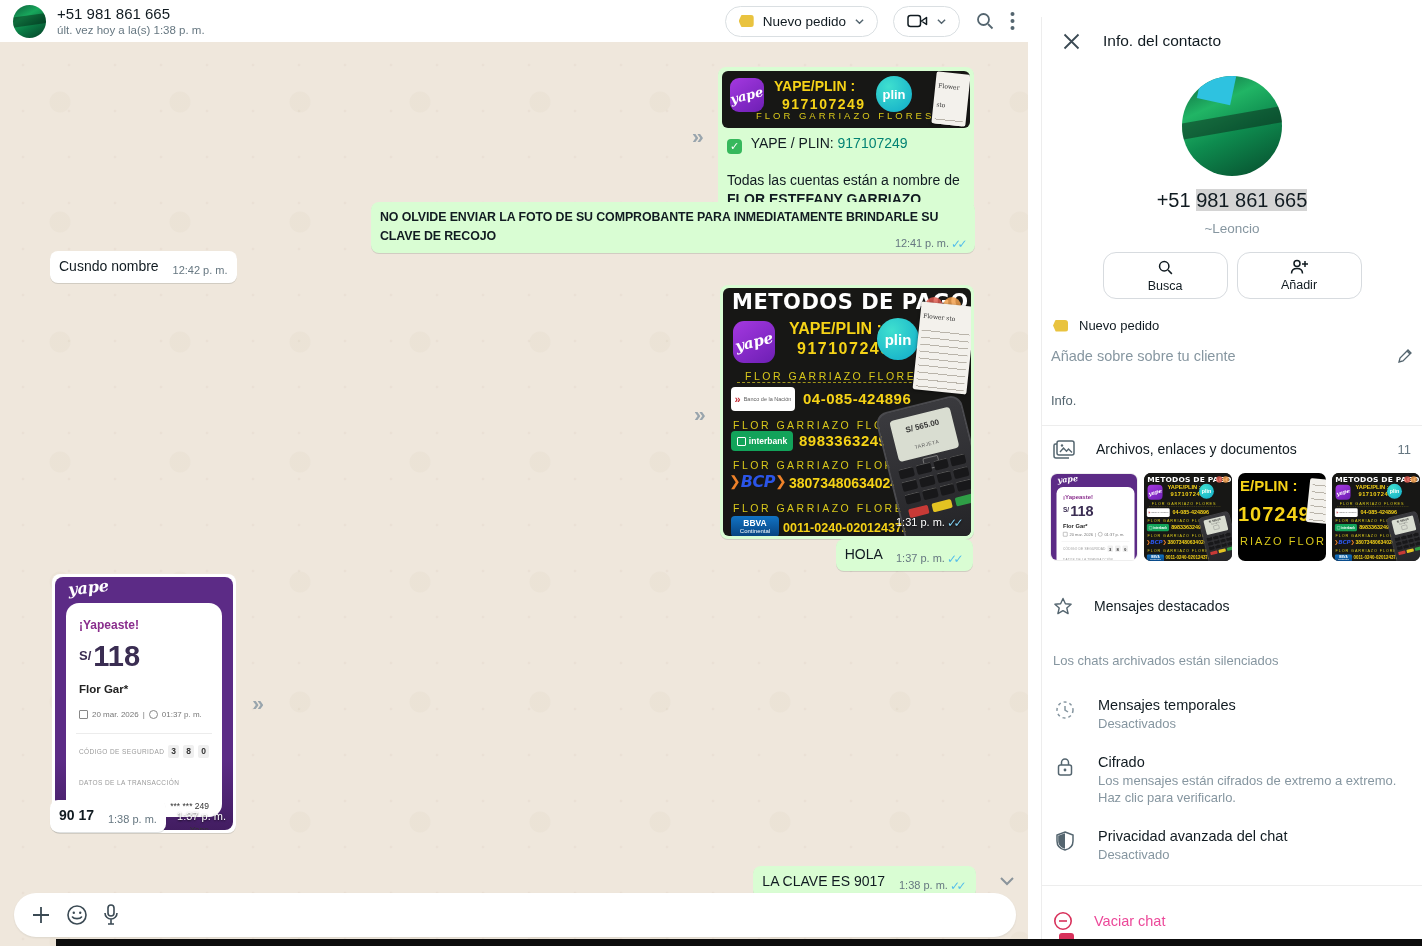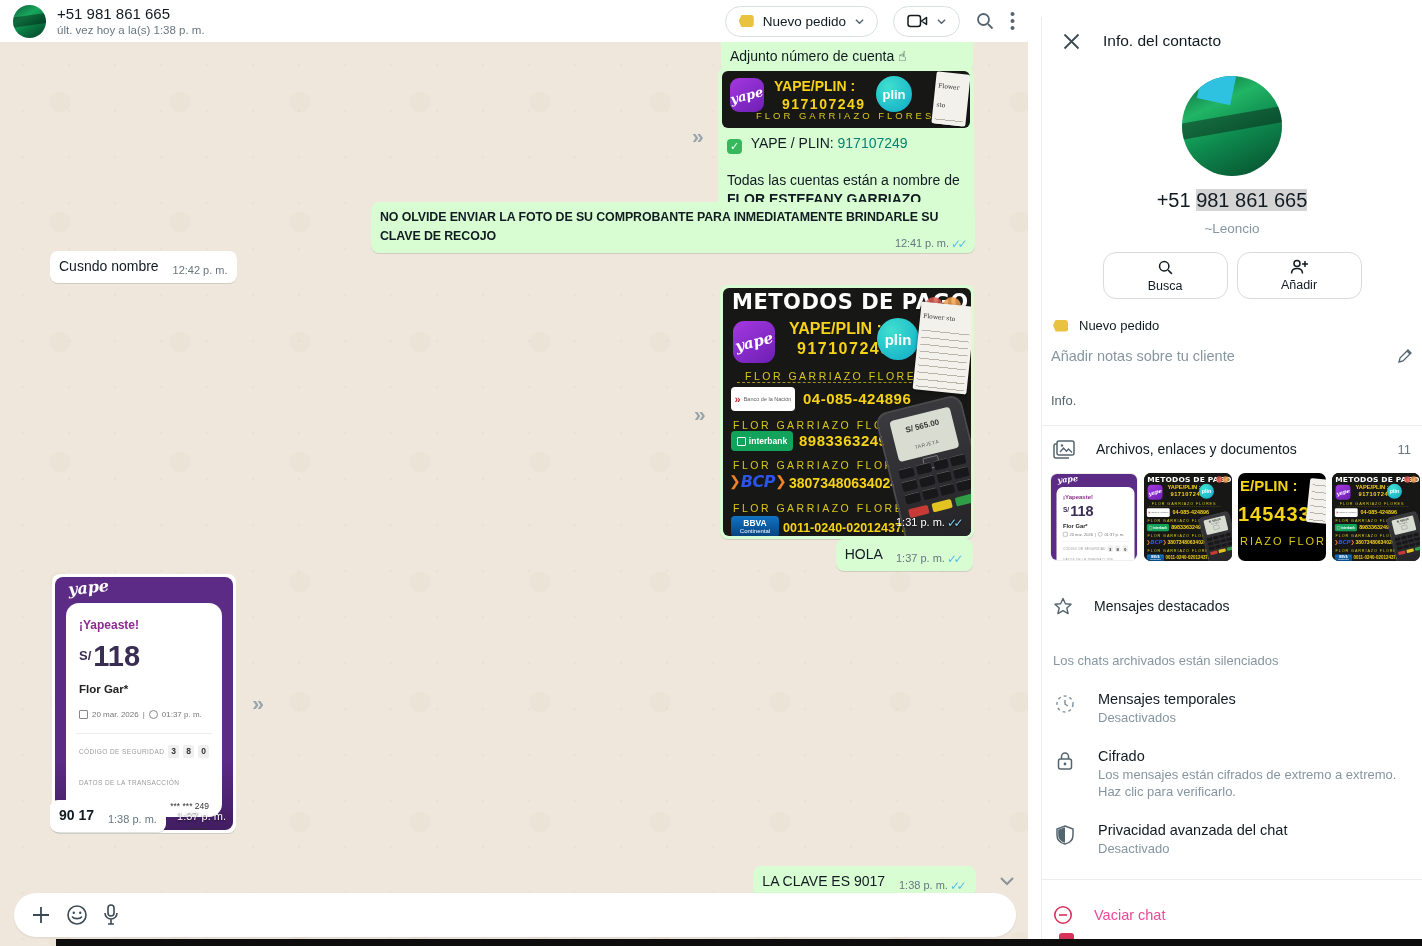--- a/index.html
+++ b/index.html
@@ -195,29 +195,20 @@
             <circle cx="2.5" cy="3" r="2" fill="#54656f"></circle>
             <circle cx="2.5" cy="10" r="2" fill="#54656f"></circle>
             <circle cx="2.5" cy="17" r="2" fill="#54656f"></circle>
           </svg>
       </button>
     </div>
   </header>
 
   <div class="chat-body">
 
-    <div class="msg out" style="top:-7px;right:55px">
-      <div class="bubble" style="width:252px;box-sizing:border-box;padding-top:12px">
-        <span>Adjunto número de cuenta ☝</span>
-        <span class="meta" style="margin-top:0">
-          <span>12:40 p. m.</span>
-          <span class="ticks">✓✓</span>
-        </span>
-      </div>
-    </div>
 
     <div class="msg out" style="top:25px;right:54px">
       <span class="fwd" style="left:-26px;top:58px">»</span>
       <div class="bubble" style="width:256px;box-sizing:border-box;padding:4px 4px 7px">
         <div class="art-banner">
           <div class="ab-yape">
               <span class="yape-script" style="font-size:13px">yape</span>
             </div>
           <div class="ab-label">YAPE/PLIN :</div>
           <div class="ab-number">917107249</div>
@@ -476,21 +467,21 @@
       <span>Añadir</span>
     </button>
   </div>
 
   <div class="ip-chip">
     <span class="tag-icon"></span>
     <span>Nuevo pedido</span>
   </div>
 
   <div class="ip-notes">
-    <span class="grow">Añadir notas sobre tu cliente</span>
+    <span class="grow">Añade sobre sobre tu cliente</span>
     <svg width="16" height="16" viewBox="0 0 16 16">
         <path d="M2 14 l1-4 8-8 3 3 -8 8 z M10 3 l3 3" fill="none" stroke="#54656f" stroke-width="1.3"></path>
       </svg>
   </div>
 
   <div class="ip-heading">Info.</div>
   <div class="ip-div"></div>
 
   <div class="ip-row">
     <svg width="22" height="19" viewBox="0 0 22 19">
@@ -605,21 +596,21 @@
                 <i></i>
                 <i></i>
               </div>
             </div>
         </div>
       </div>
     </div>
 
     <div class="thumb">
       <div class="tc-l1">E/PLIN :</div>
-      <div class="tc-l2">145433</div>
+      <div class="tc-l2">107249</div>
       <div class="tc-l3">RIAZO FLOR</div>
       <div class="slip tc-slip">
           <div class="slip-lines" style="height:90%;margin-top:3px"></div>
         </div>
     </div>
 
     <div class="thumb">
       <div class="t-metodos">
         <div class="art-metodos">
           <div class="am-title">METODOS DE PAGO</div>
@@ -694,21 +685,21 @@
 
   <div class="ip-row" style="margin-top:14px">
     <svg width="20" height="19" viewBox="0 0 20 19">
         <path d="M10 1.5 l2.4 5.2 5.7.5 -4.3 3.8 1.3 5.6 -5.1-3 -5.1 3 1.3-5.6 -4.3-3.8 5.7-.5 z" fill="none" stroke="#54656f" stroke-width="1.4" stroke-linejoin="round"></path>
       </svg>
     <span>Mensajes destacados</span>
   </div>
 
   <div class="ip-note">Los chats archivados están silenciados</div>
 
-  <div class="ip-setting" style="margin-top:23px">
+  <div class="ip-setting" style="margin-top:29px">
     <span class="ic">
       <svg width="20" height="20" viewBox="0 0 20 20">
           <circle cx="10" cy="10" r="8" fill="none" stroke="#8696a0" stroke-width="1.5" stroke-dasharray="3 3"></circle>
           <path d="M10 6 v4 l3 2" fill="none" stroke="#8696a0" stroke-width="1.5"></path>
         </svg>
     </span>
     <span>
       <div class="ip-set-title">Mensajes temporales</div>
       <div class="ip-set-sub">Desactivados</div>
     </span>

